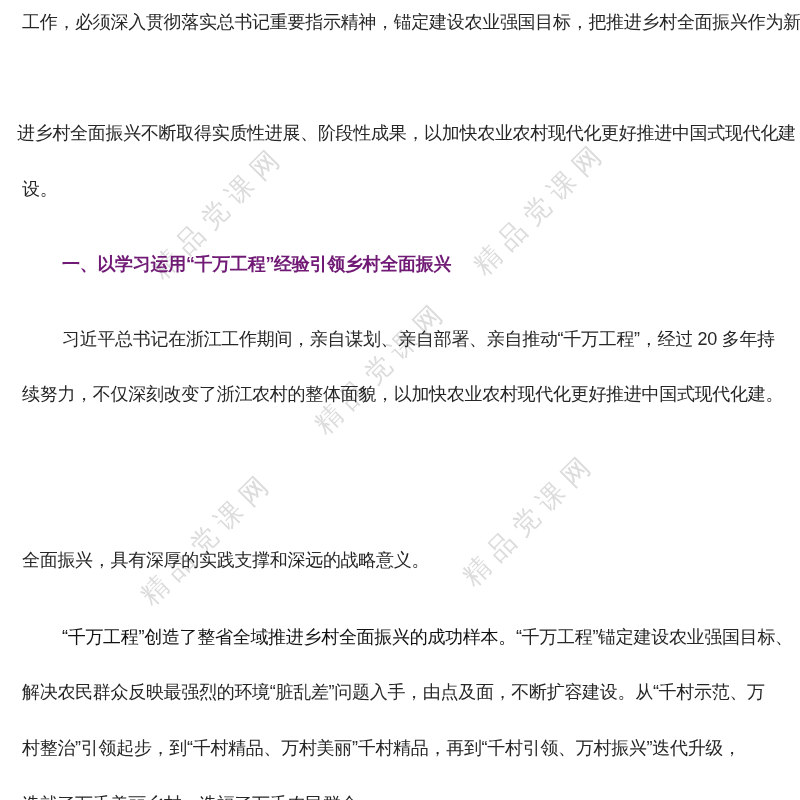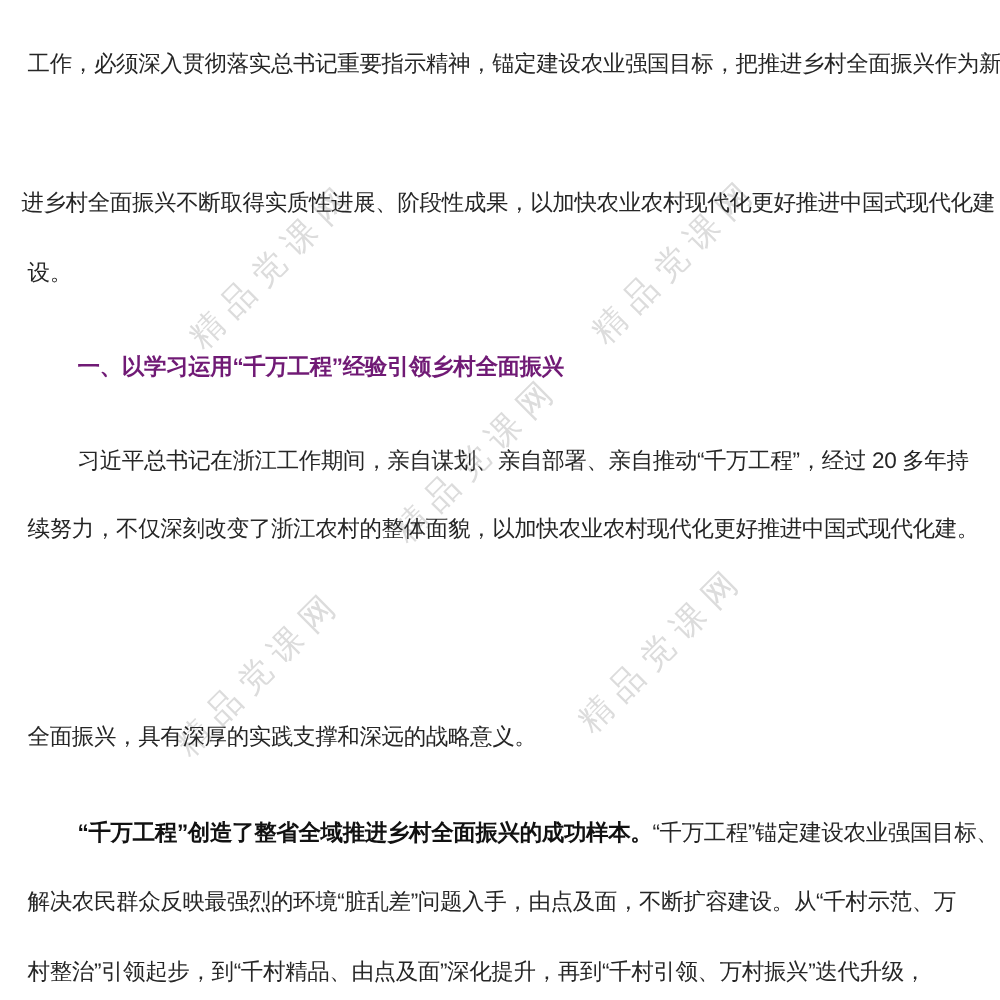--- a/index.html
+++ b/index.html
@@ -13,31 +13,31 @@
   .wm-layer{position:absolute;inset:0;z-index:1;}
   .wm{
     position:absolute;
     transform:translate(-50%,-50%) rotate(-45deg);
     font-size:27px;
     letter-spacing:8px;
     color:#dcdcdc;
     white-space:nowrap;
     user-select:none;
   }
-  .textlayer{position:absolute;inset:0;z-index:2;margin-top:29px;}
+  .textlayer{position:absolute;inset:0;z-index:2;}
   .line{
     position:absolute;
     font-size:18px;
     line-height:24px;
     letter-spacing:-0.3px;
     color:#262626;
     white-space:nowrap;
   }
   .heading{font-weight:bold;color:#701a75;}
-  .lead-bold{font-weight:bold;color:#111111;}
+  .lead-bold{font-weight:normal;color:#111111;}
 </style>
 </head>
 <body>
 
 <div class="page">
 
   <div class="wm-layer">
     <span class="wm" style="left:218px;top:212px">精品党课网</span>
     <span class="wm" style="left:540px;top:208px">精品党课网</span>
     <span class="wm" style="left:381px;top:367px">精品党课网</span>
@@ -54,17 +54,17 @@
 
     <div class="line" style="left:62px;top:327px">习近平总书记在浙江工作期间，亲自谋划、亲自部署、亲自推动“千万工程”，经过 20 多年持</div>
     <div class="line" style="left:22px;top:382px">续努力，不仅深刻改变了浙江农村的整体面貌，以加快农业农村现代化更好推进中国式现代化建。</div>
     <div class="line" style="left:22px;top:548px">全面振兴，具有深厚的实践支撑和深远的战略意义。</div>
 
     <div class="line" style="left:62px;top:625px">
       <span class="lead-bold">“千万工程”创造了整省全域推进乡村全面振兴的成功样本。</span><span>“千万工程”锚定建设农业强国目标、</span>
     </div>
 
     <div class="line" style="left:22px;top:680px">解决农民群众反映最强烈的环境“脏乱差”问题入手，由点及面，不断扩容建设。从“千村示范、万</div>
-    <div class="line" style="left:22px;top:736px">村整治”引领起步，到“千村精品、由点及面”深化提升，再到“千村引领、万村振兴”迭代升级，</div>
+    <div class="line" style="left:22px;top:736px">村整治”引领起步，到“千村精品、万村美丽”千村精品，再到“千村引领、万村振兴”迭代升级，</div>
     <div class="line" style="left:22px;top:792px">造就了万千美丽乡村，造福了万千农民群众。</div>
   </div>
 
 </div>
 
 </body></html>

